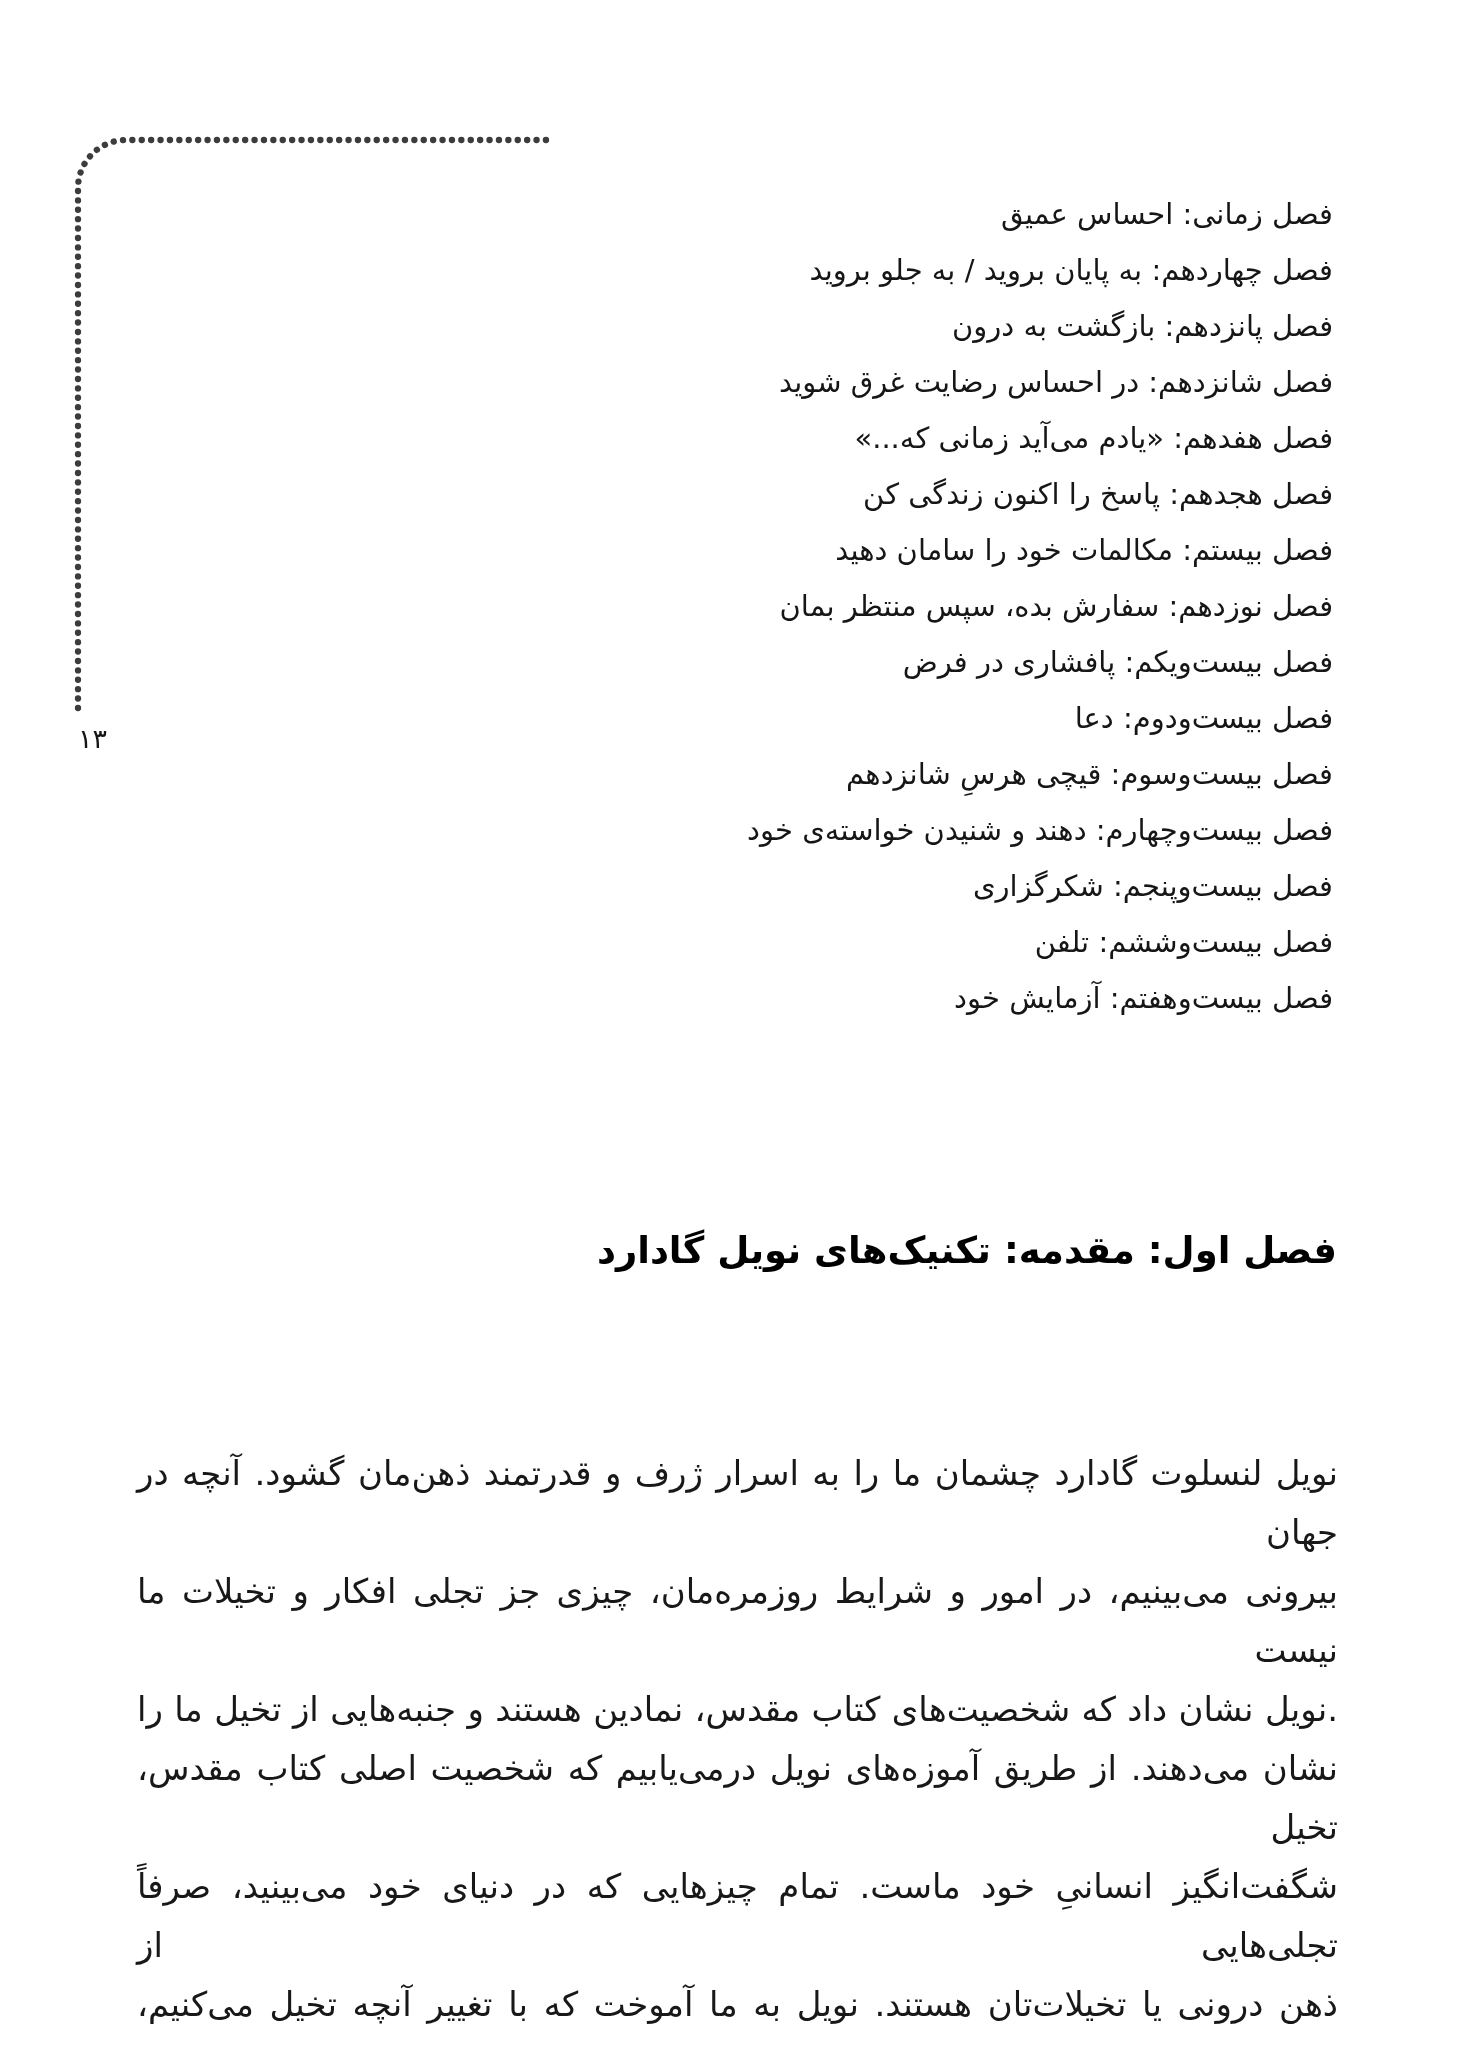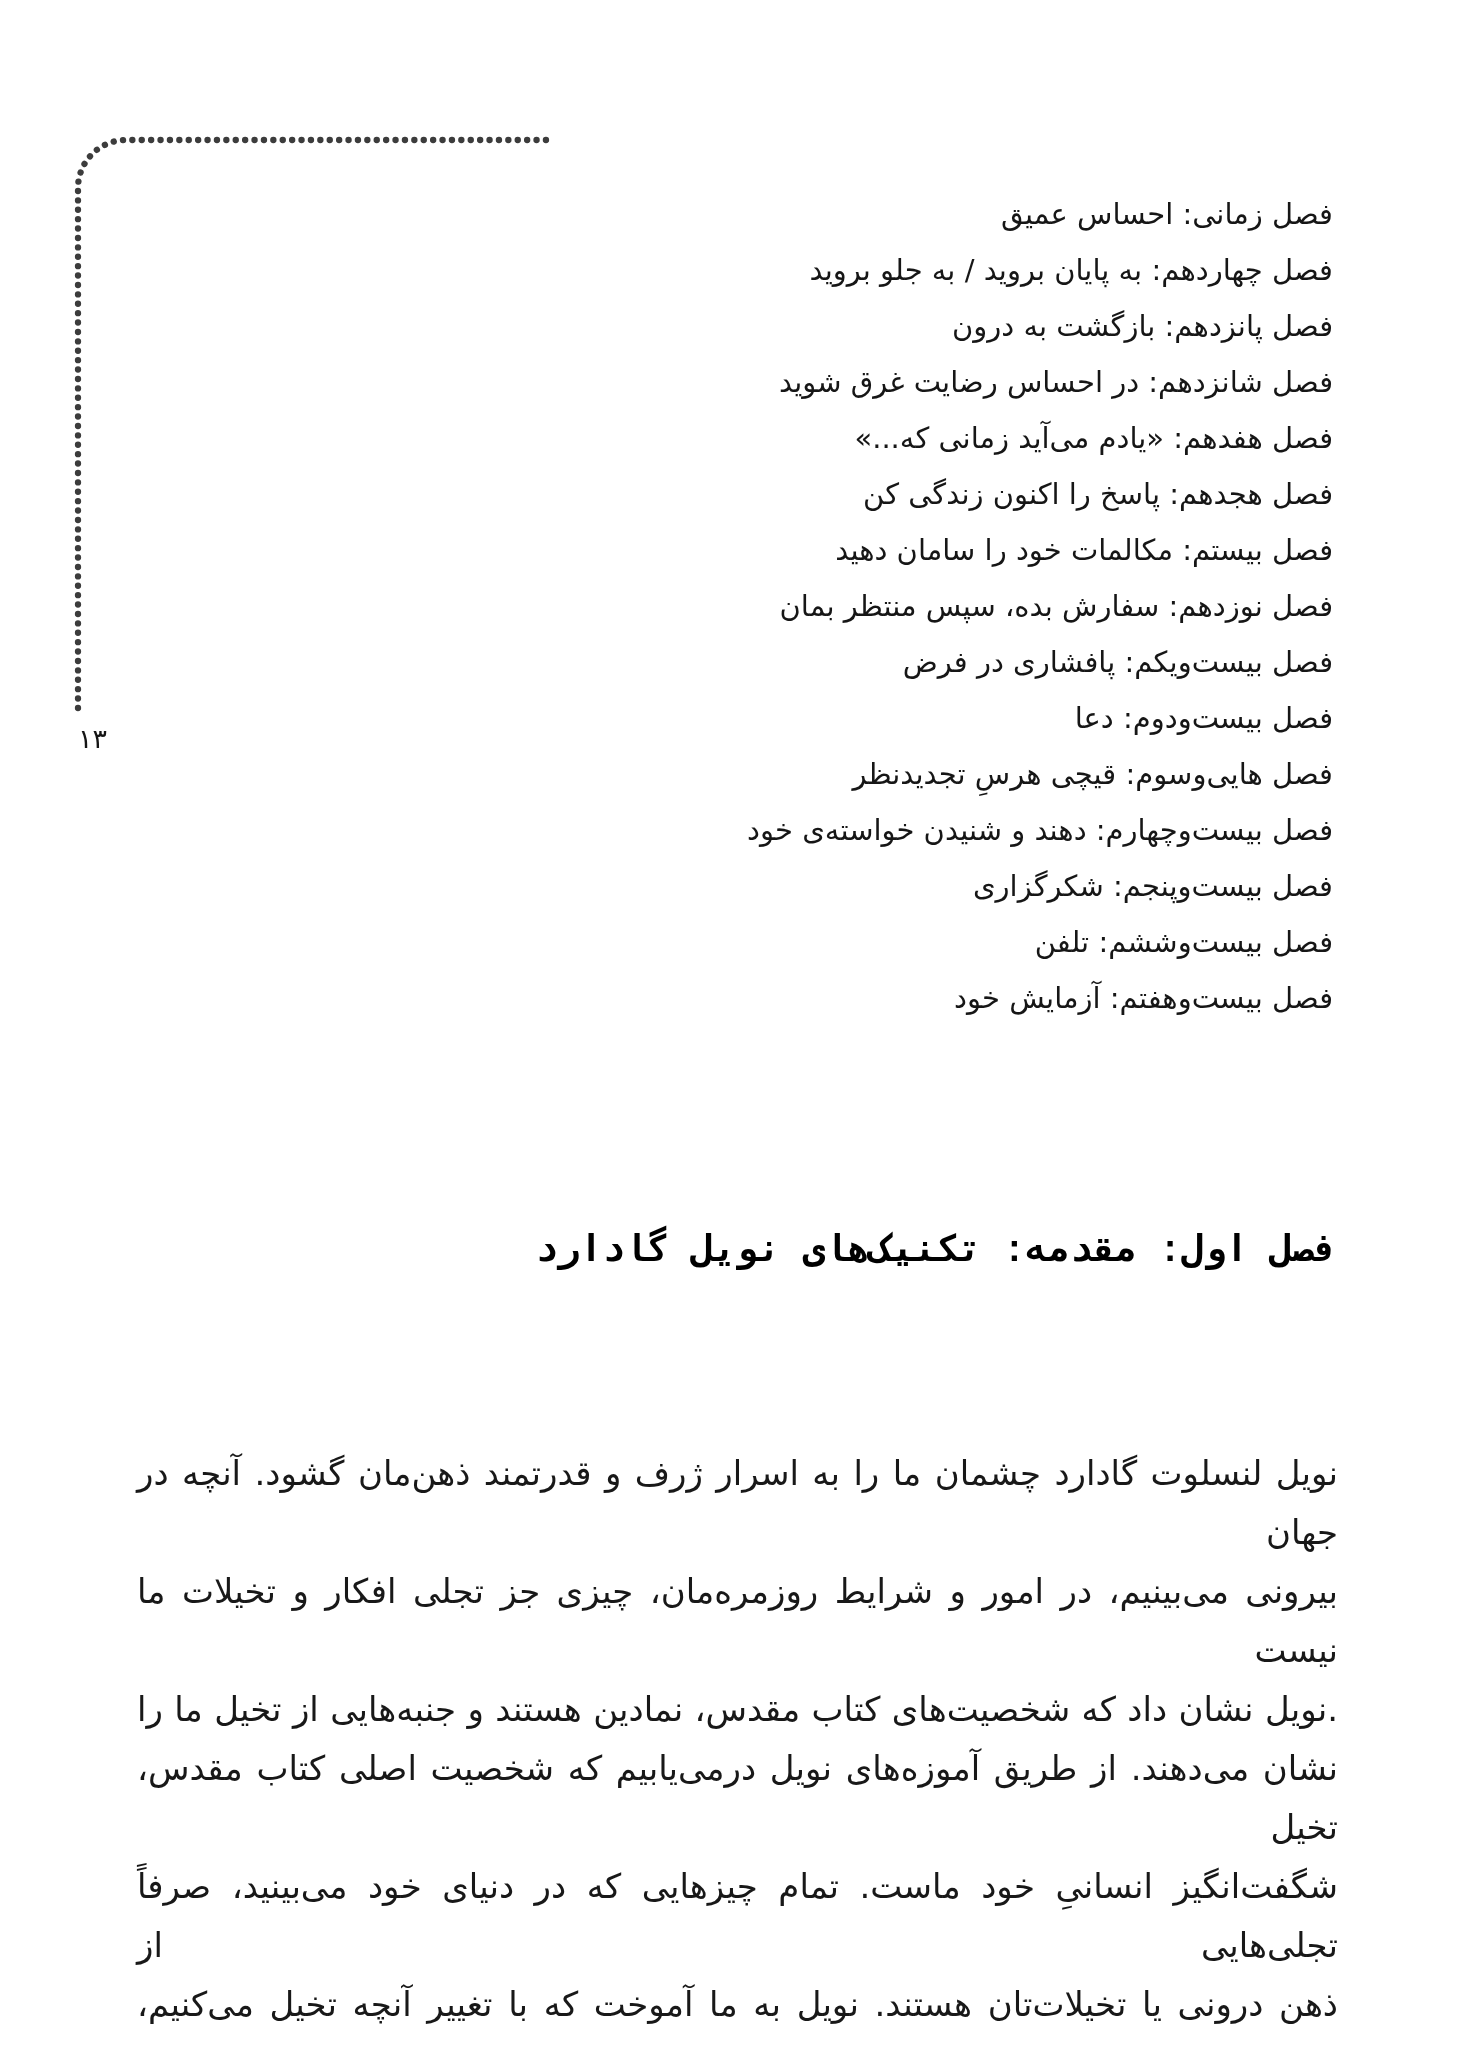--- a/index.html
+++ b/index.html
@@ -46,21 +46,20 @@
     position: absolute;
     top: 1228px;
     right: 138px;
     left: 138px;
     margin: 0;
     text-align: right;
     font-size: 37px;
     line-height: 1.25;
     font-weight: bold;
     color: #000000;
-    font-family: Liberation Mono, monospace;
   }
   .body-text {
     position: absolute;
     top: 1444px;
     right: 137px;
     left: 137px;
     font-size: 34px;
     line-height: 59px;
     color: #181818;
   }
@@ -88,21 +87,21 @@
     <div class="toc-line">فصل زمانی: احساس عمیق</div>
     <div class="toc-line">فصل چهاردهم: به پایان بروید / به جلو بروید</div>
     <div class="toc-line">فصل پانزدهم: بازگشت به درون</div>
     <div class="toc-line">فصل شانزدهم: در احساس رضایت غرق شوید</div>
     <div class="toc-line">فصل هفدهم: «یادم می‌آید زمانی که...»</div>
     <div class="toc-line">فصل هجدهم: پاسخ را اکنون زندگی کن</div>
     <div class="toc-line">فصل بیستم: مکالمات خود را سامان دهید</div>
     <div class="toc-line">فصل نوزدهم: سفارش بده، سپس منتظر بمان</div>
     <div class="toc-line">فصل بیست‌ویکم: پافشاری در فرض</div>
     <div class="toc-line">فصل بیست‌ودوم: دعا</div>
-    <div class="toc-line">فصل هایی‌وسوم: قیچی هرسِ تجدیدنظر</div>
+    <div class="toc-line">فصل بیست‌وسوم: قیچی هرسِ شانزدهم</div>
     <div class="toc-line">فصل بیست‌وچهارم: دهند و شنیدن خواسته‌ی خود</div>
     <div class="toc-line">فصل بیست‌وپنجم: شکرگزاری</div>
     <div class="toc-line">فصل بیست‌وششم: تلفن</div>
     <div class="toc-line">فصل بیست‌وهفتم: آزمایش خود</div>
   </div>
 
   <h1 class="chapter-heading">فصل اول: مقدمه: تکنیک‌های نویل گادارد</h1>
 
   <div class="body-text">
     <div class="pline">نویل لنسلوت گادارد چشمان ما را به اسرار ژرف و قدرتمند ذهن‌مان گشود. آنچه در جهان</div>

